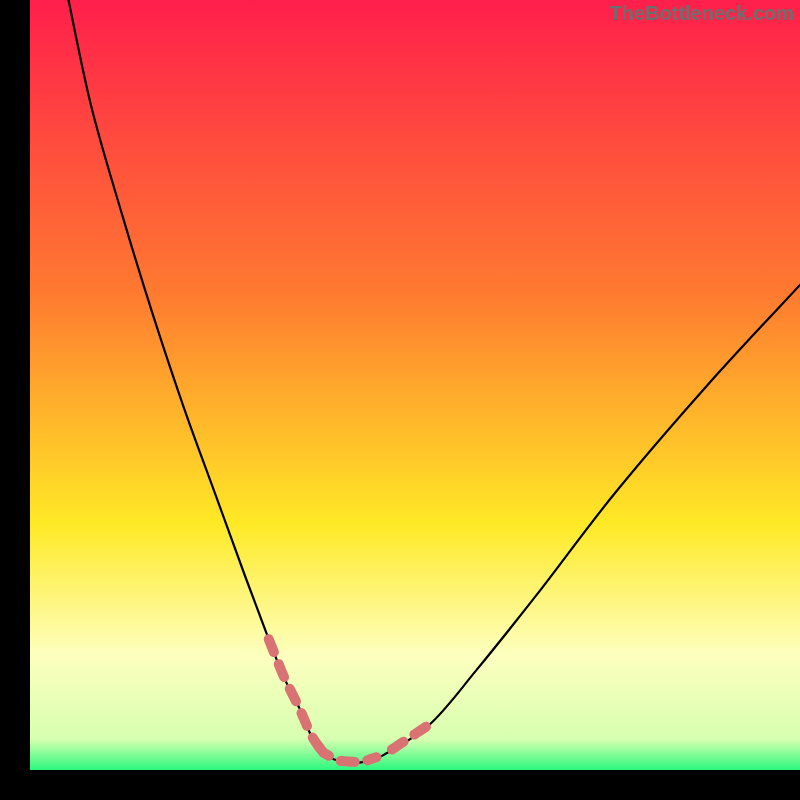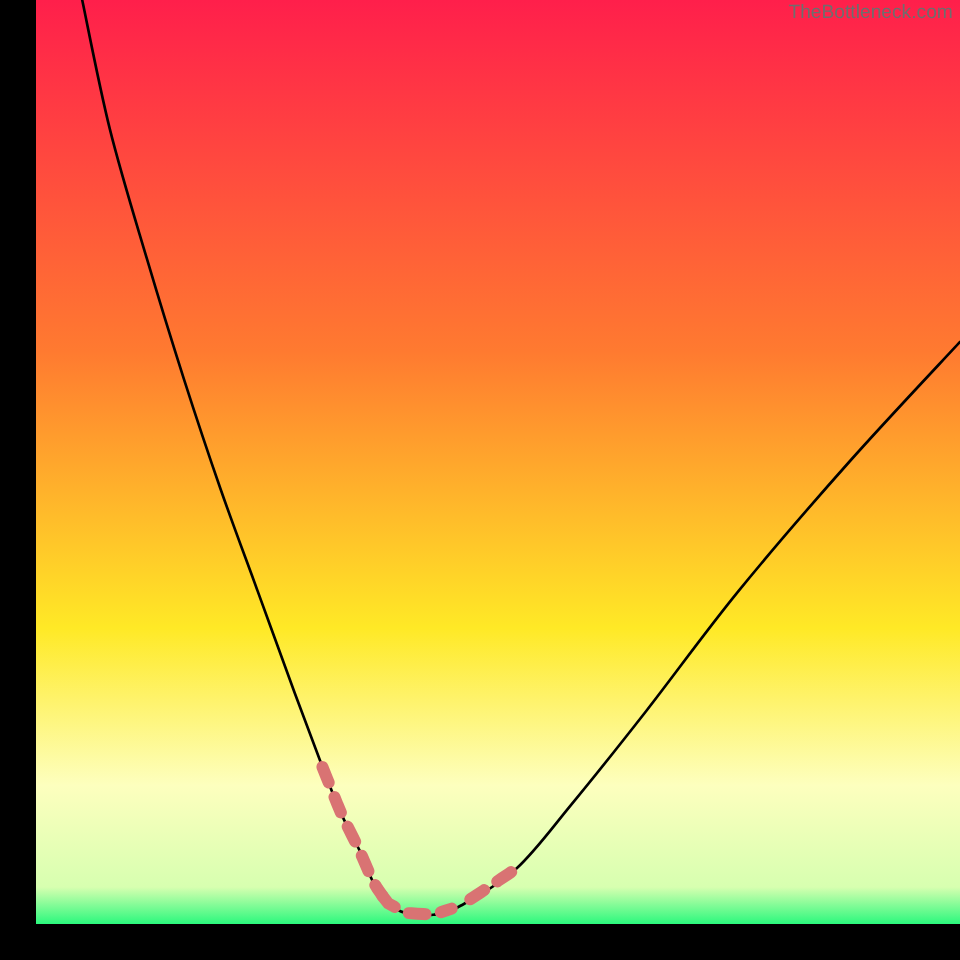--- a/index.html
+++ b/index.html
@@ -23,22 +23,22 @@
     left: 0;
     top: 0;
     width: 770px;
     height: 770px;
   }
   .watermark {
     position: absolute;
     top: 2px;
     right: 6px;
     color: #6e6e6e;
-    font-size: 16px;
-    font-weight: 400;
+    font-size: 20px;
+    font-weight: 700;
     letter-spacing: 0px;
     z-index: 10;
   }
 </style>
 </head>
 <body>
 
 <div class="frame">
   <svg class="plot-area" viewBox="0 0 770 770" preserveAspectRatio="none">
     <defs>

